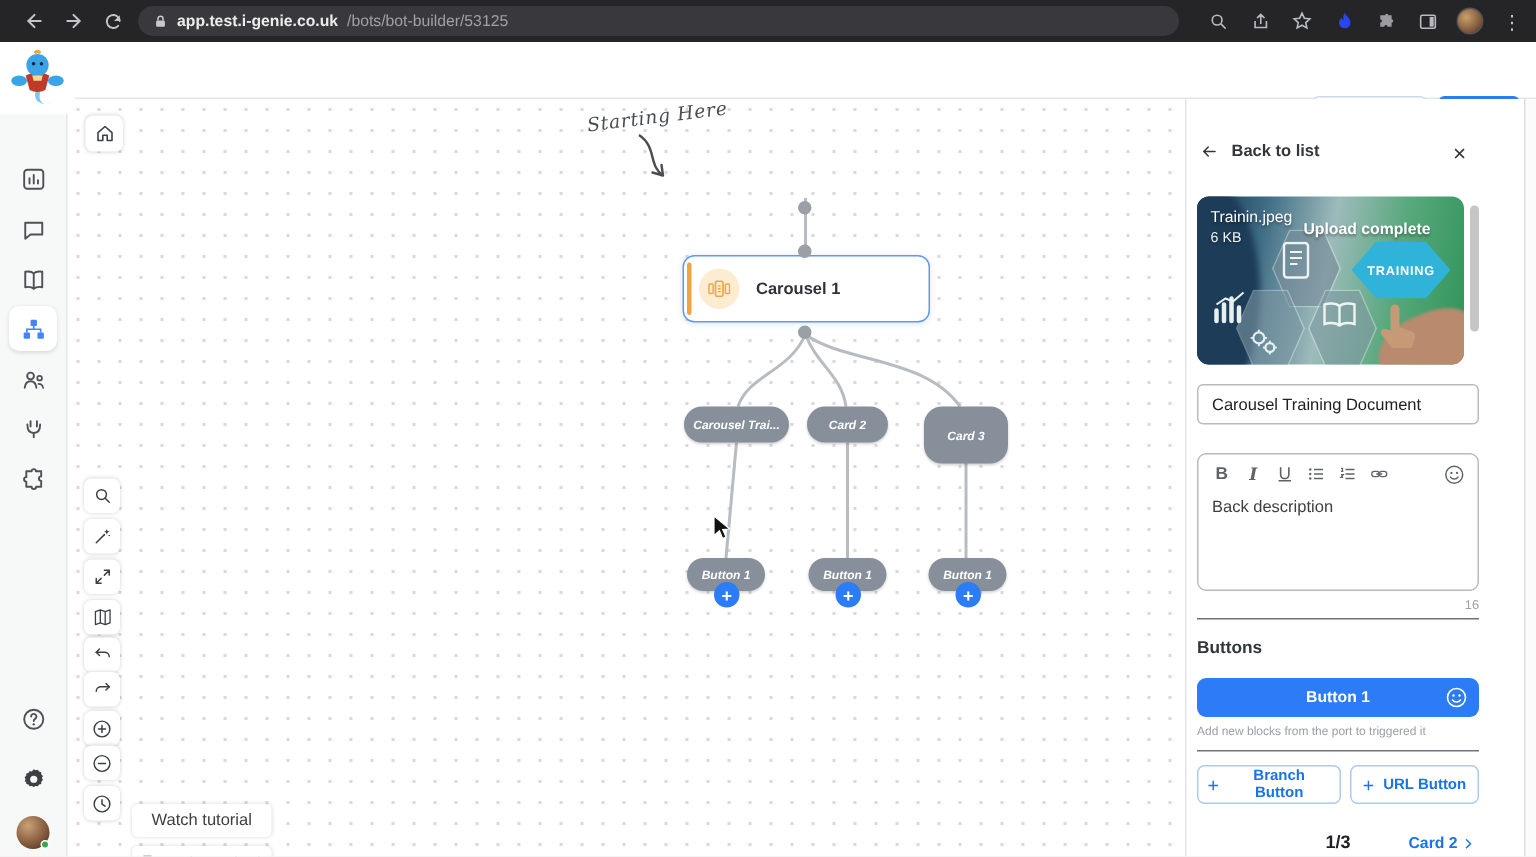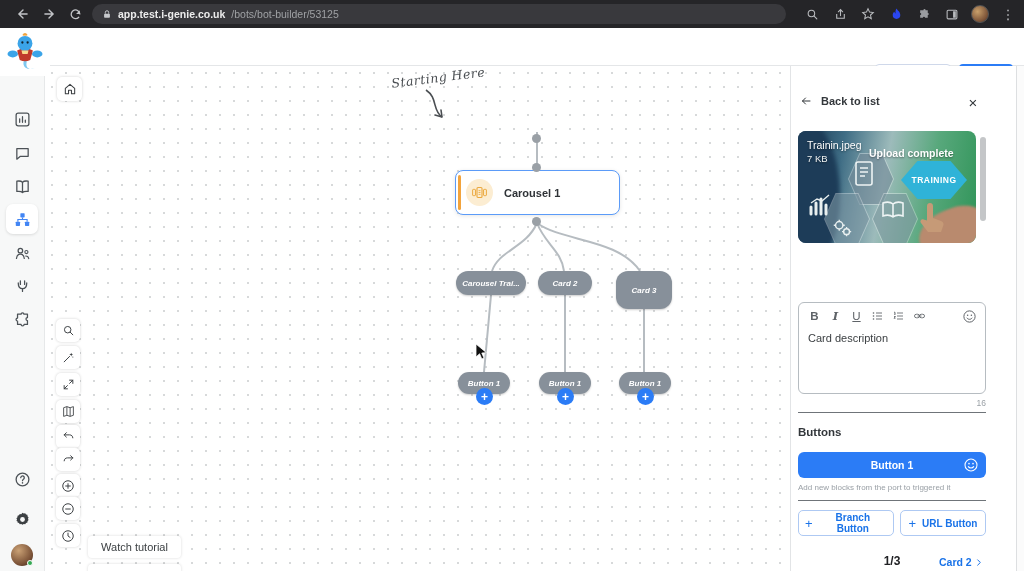--- a/index.html
+++ b/index.html
@@ -403,25 +403,26 @@
       <svg class="abs" style="left:32px;top:86px" width="24" height="22" viewBox="0 0 24 24">
           <circle cx="9" cy="9" r="4" stroke="#e8efef" stroke-width="1.6" fill="none"></circle>
           <circle cx="17" cy="16" r="3.2" stroke="#e8efef" stroke-width="1.6" fill="none"></circle>
           <path d="M9 3v2M9 13v2M3 9h2M13 9h2M17 11v2M17 19v2M12 16h2M20 16h2" stroke="#e8efef" stroke-width="1.4"></path>
         </svg>
       <div class="thumb-hand"></div>
       <svg class="abs" style="left:118px;top:70px" width="30" height="34" viewBox="0 0 30 34">
           <path d="M14 2c1.8 0 3 1.3 3 3v12l8 3c2 .8 3 2.5 2.3 4.6L25 31H12L5 22c-1.4-1.8.3-4.3 2.6-3.6l3.4 1V5c0-1.7 1.2-3 3-3z" fill="#c69a77"></path>
         </svg>
       <span class="thumb-name">Trainin.jpeg</span>
-      <span class="thumb-size">7 KB</span>
+      <span class="thumb-size">6 KB</span>
       <span class="thumb-status">Upload complete</span>
     </div>
     <div class="scroll-thumb"></div>
 
+    <input class="p-input" value="Carousel Training Document" style="">
 
     <div class="editor">
       <div class="ed-toolbar">
         <span class="ed-btn ed-b">B</span>
         <span class="ed-btn ed-i">I</span>
         <span class="ed-btn ed-u">U</span>
         <span class="ed-btn">
             <svg width="13" height="12" viewBox="0 0 24 24">
               <circle cx="4" cy="6" r="1.6" fill="#5f6368"></circle>
               <circle cx="4" cy="12" r="1.6" fill="#5f6368"></circle>
@@ -443,21 +444,21 @@
           </span>
         <span class="ed-btn ed-smiley">
             <svg width="15" height="15" viewBox="0 0 24 24">
               <circle cx="12" cy="12" r="9" stroke="#5f6368" stroke-width="1.6" fill="none"></circle>
               <circle cx="9" cy="10" r="1.2" fill="#5f6368"></circle>
               <circle cx="15" cy="10" r="1.2" fill="#5f6368"></circle>
               <path d="M8 14.5c1 1.4 2.4 2 4 2s3-.6 4-2" stroke="#5f6368" stroke-width="1.6" fill="none" stroke-linecap="round"></path>
             </svg>
           </span>
       </div>
-      <div class="ed-text">Card description</div>
+      <div class="ed-text">Back description</div>
     </div>
     <div class="char-count">16</div>
 
     <div class="divider" style="top:346px"></div>
     <div class="buttons-heading">Buttons</div>
 
     <div class="btn-blue-big">
       <span>Button 1</span>
       <span class="smiley-right">
           <svg width="16" height="16" viewBox="0 0 24 24">

